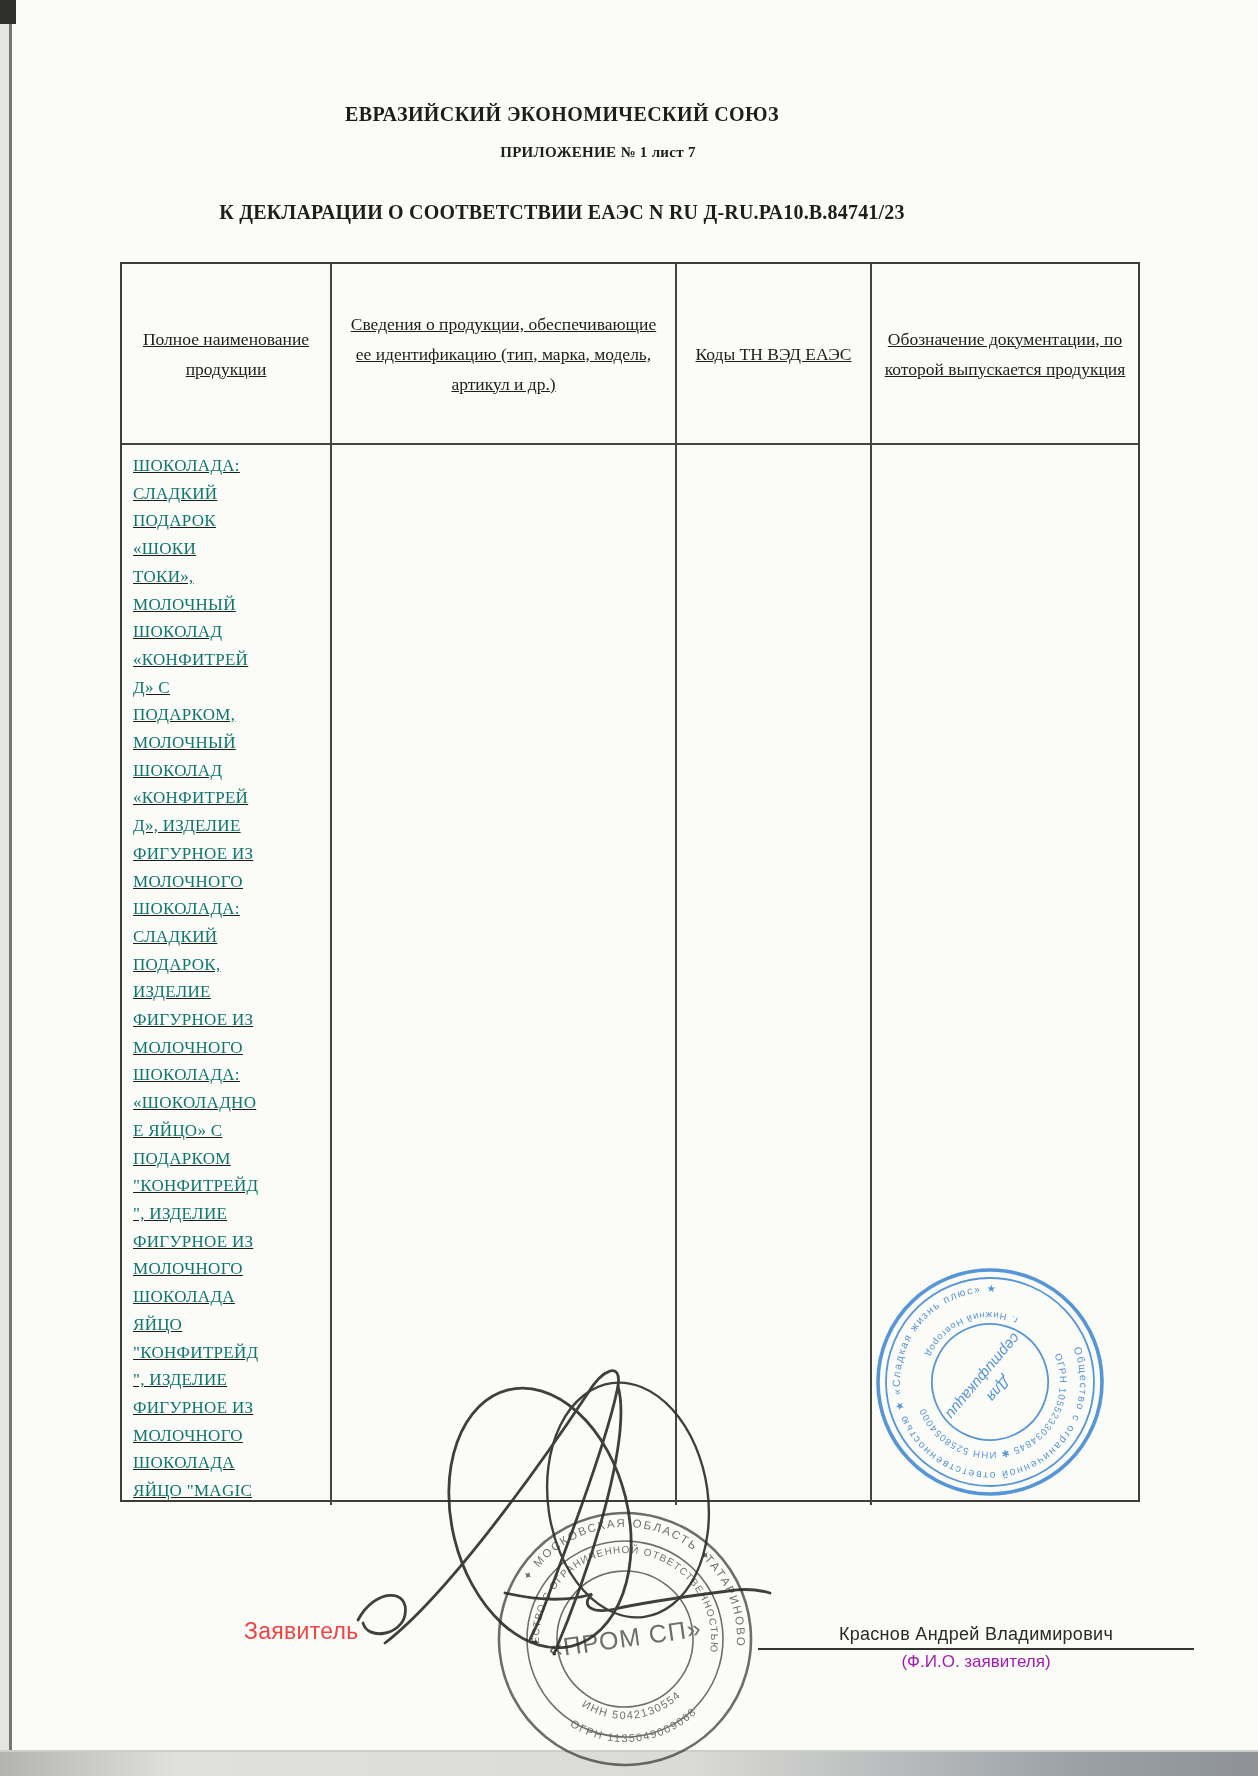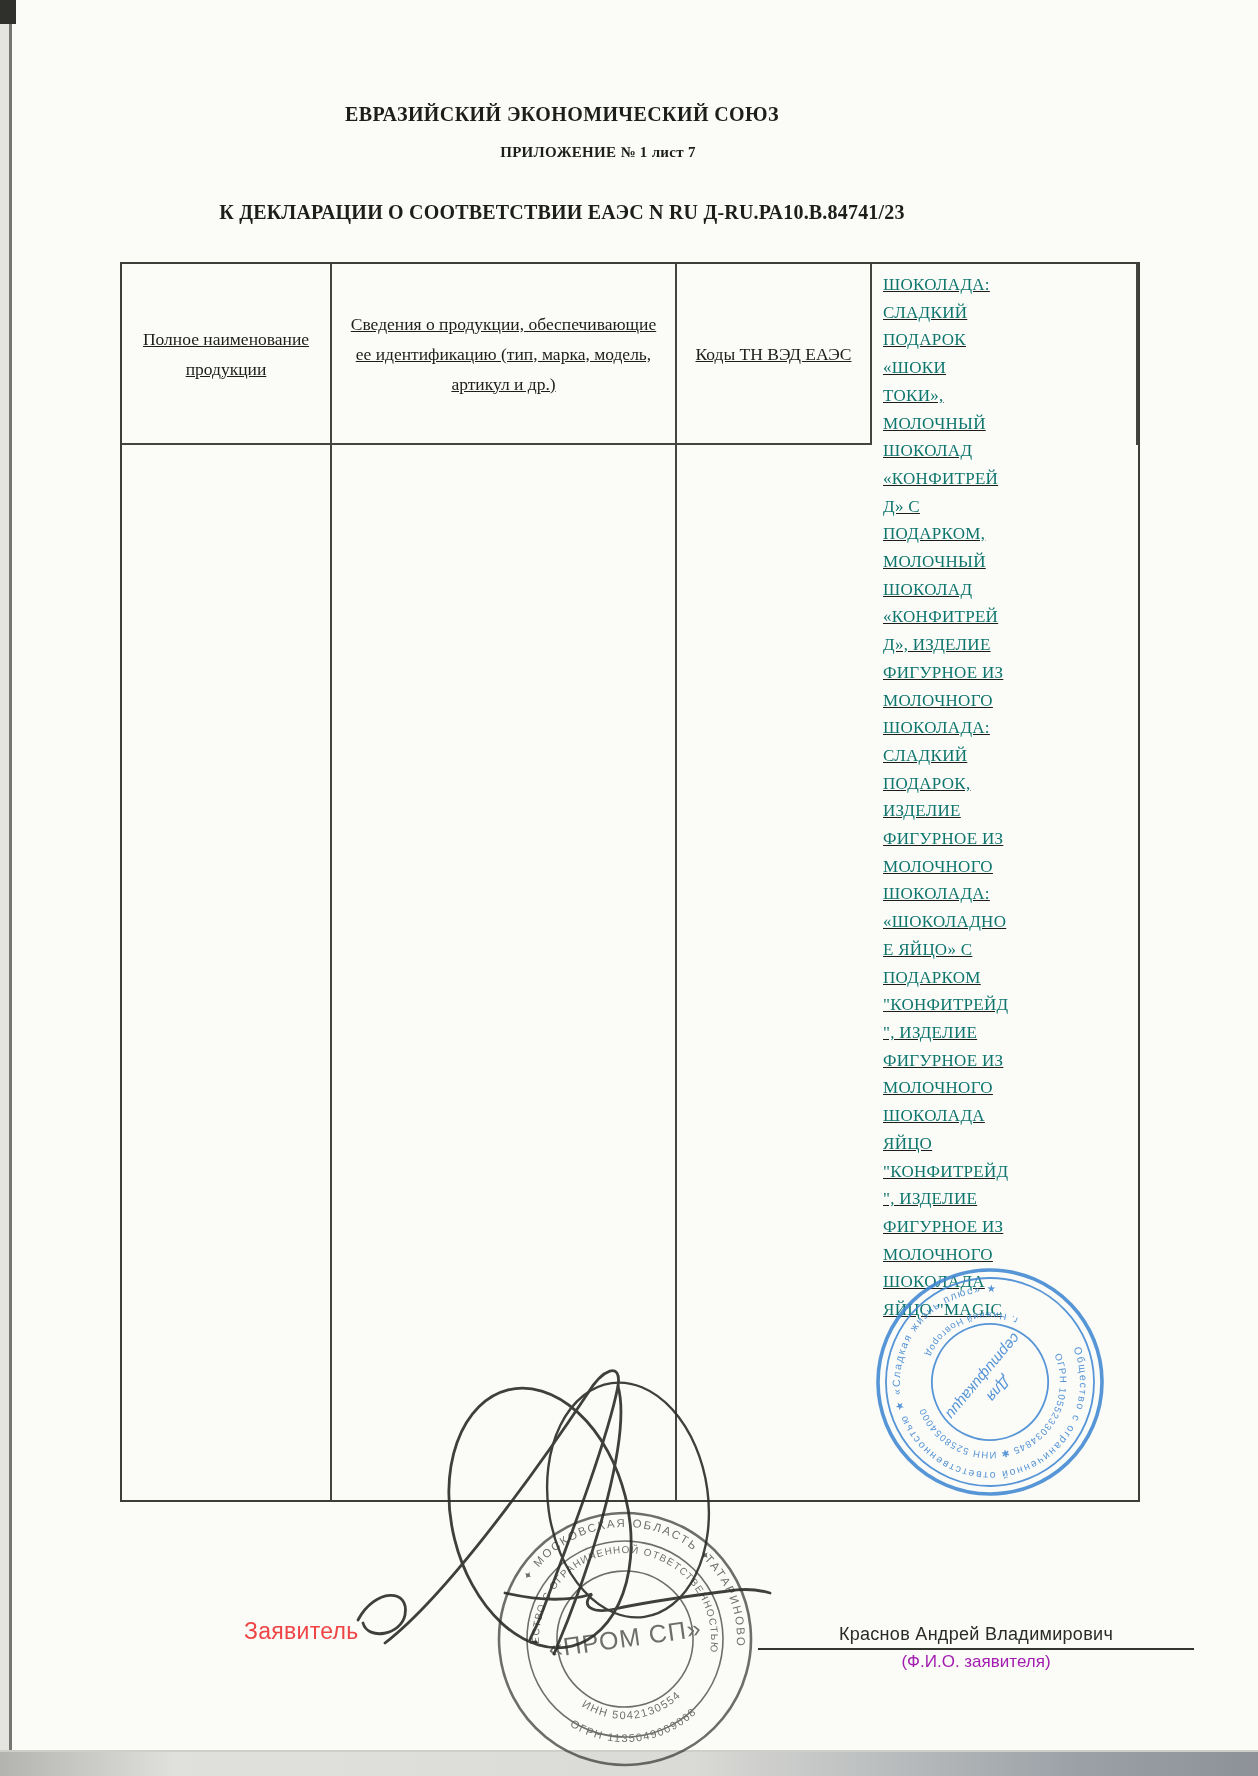--- a/index.html
+++ b/index.html
@@ -76,20 +76,21 @@
 <div class="headings">
   <div class="title1">ЕВРАЗИЙСКИЙ ЭКОНОМИЧЕСКИЙ СОЮЗ</div>
   <div class="title2">ПРИЛОЖЕНИЕ № 1 лист 7</div>
   <div class="title3">К ДЕКЛАРАЦИИ О СООТВЕТСТВИИ ЕАЭС N RU Д-RU.РА10.В.84741/23</div>
 </div>
 
 <div class="doc-table">
   <div class="cell hcell">Полное наименование продукции</div>
   <div class="cell hcell">Сведения о продукции, обеспечивающие ее идентификацию (тип, марка, модель, артикул и др.)</div>
   <div class="cell hcell">Коды ТН ВЭД ЕАЭС</div>
+  <div class="cell hcell last">Обозначение документации, по которой выпускается продукция</div>
 
   <div class="cell bcell">
     <div class="product-text">ШОКОЛАДА:
 СЛАДКИЙ
 ПОДАРОК
 «ШОКИ
 ТОКИ»,
 МОЛОЧНЫЙ
 ШОКОЛАД
 «КОНФИТРЕЙ

